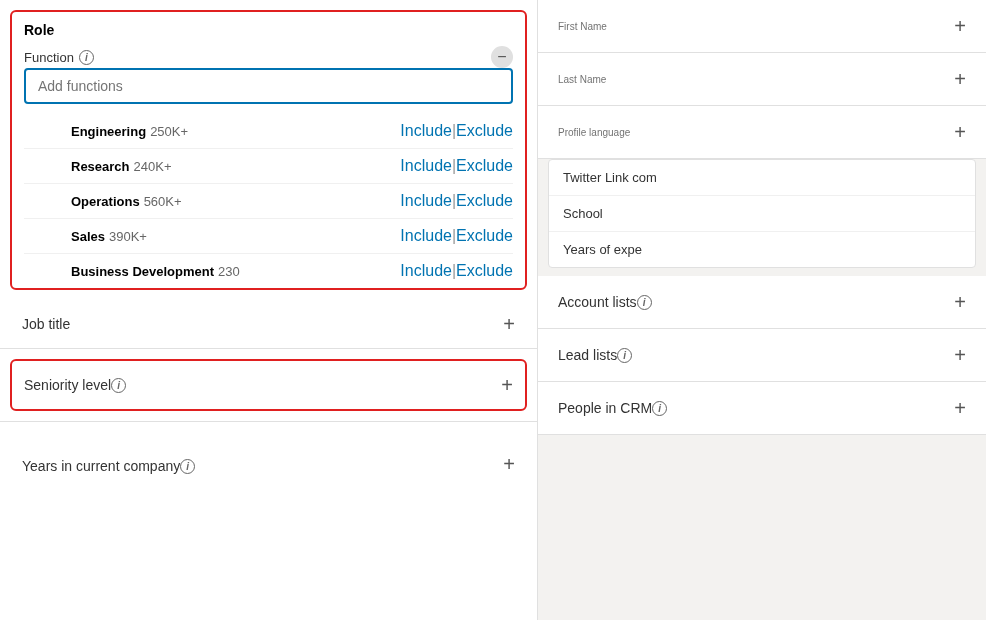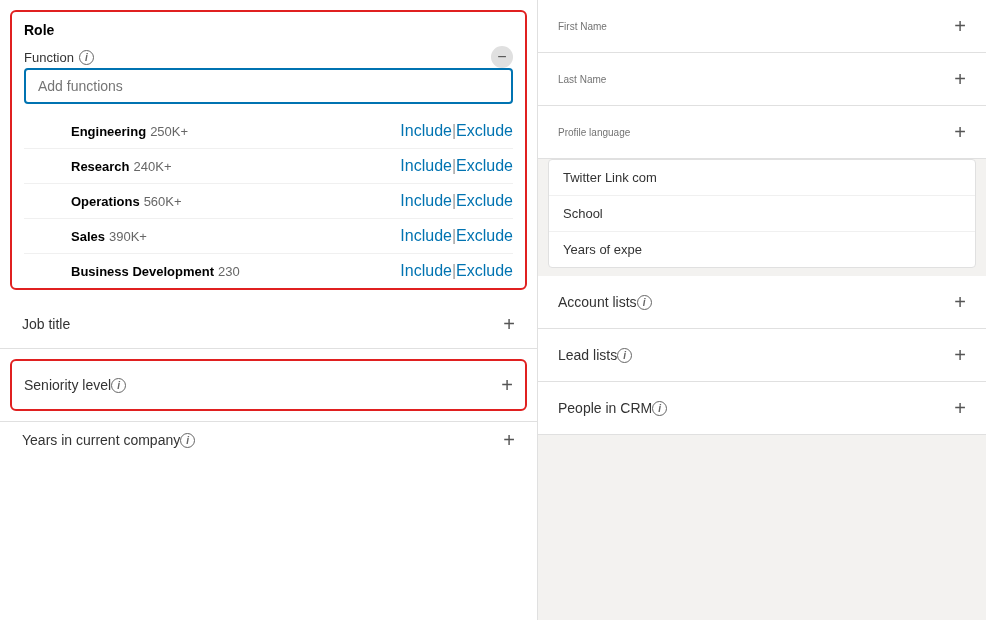--- a/index.html
+++ b/index.html
@@ -192,23 +192,23 @@
     .seniority-label {
       display: flex;
       align-items: center;
       font-size: 14px;
       color: #333;
     }
 
     
     .years-row {
       display: flex;
-      align-items: center;
-      justify-content: space-between;
-      padding: 8px 22px;
+      align-items: flex-end;
+      justify-content: space-between;
+      padding: 32px 22px;
       border-top: 1px solid #e0e0e0;
       background: #fff;
       cursor: pointer;
     }
 
     
     .right-filter-row {
       display: flex;
       align-items: center;
       justify-content: space-between;

